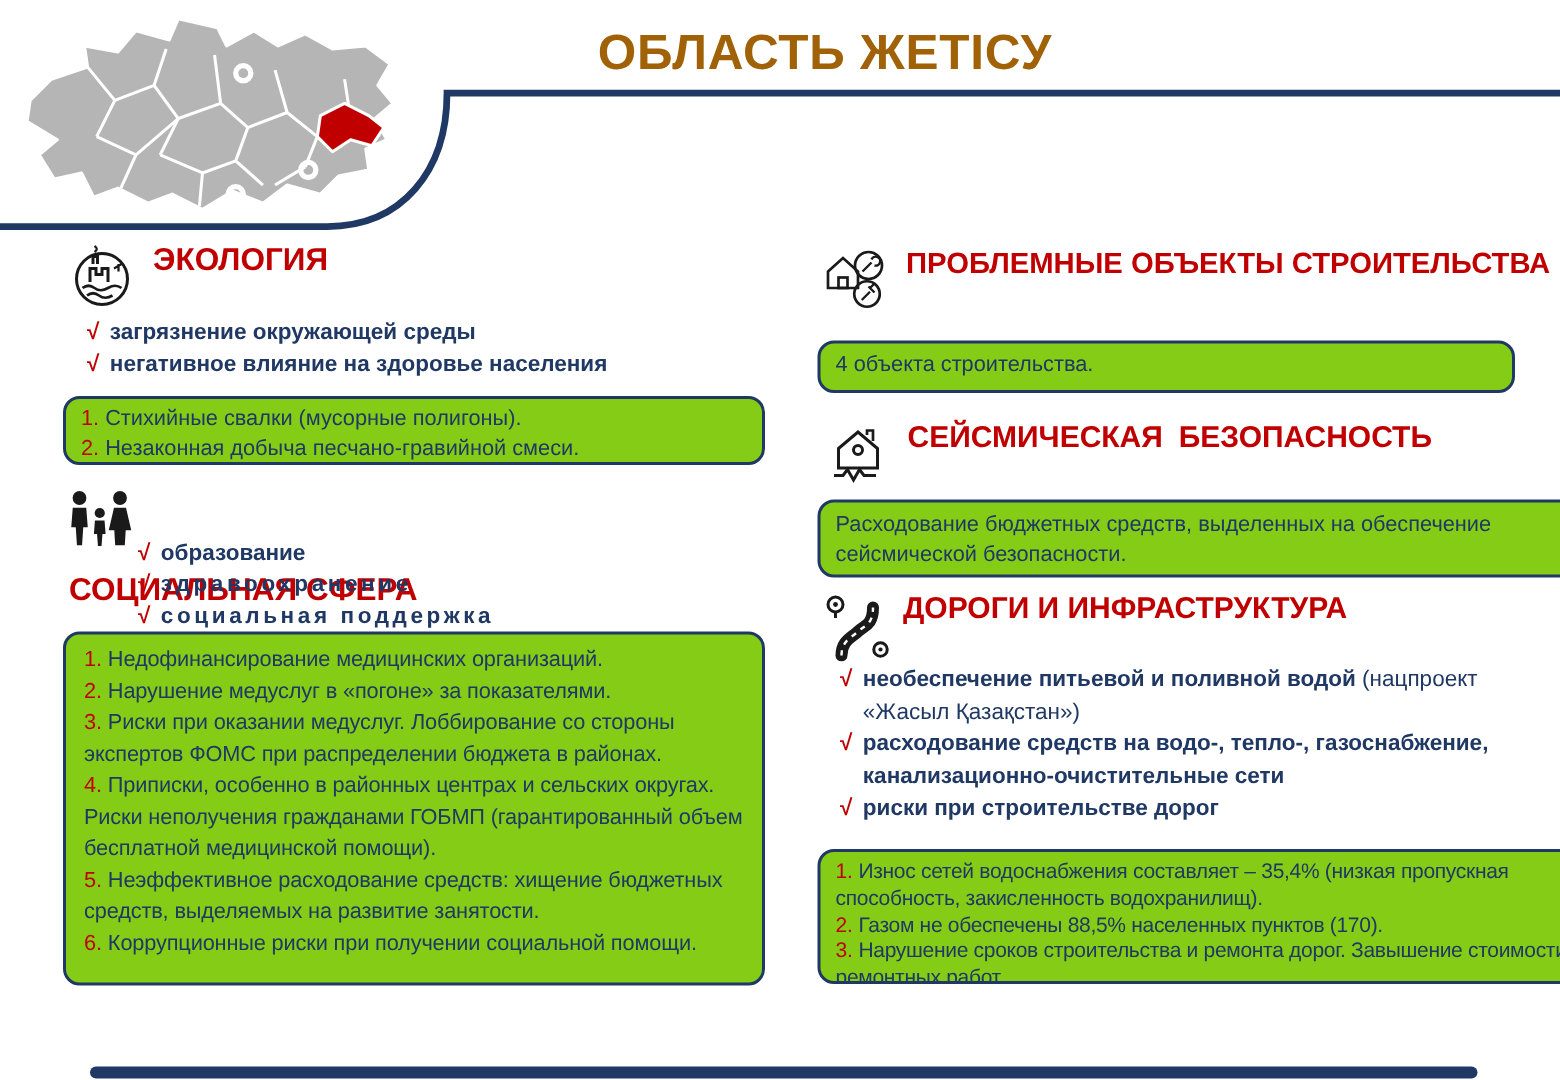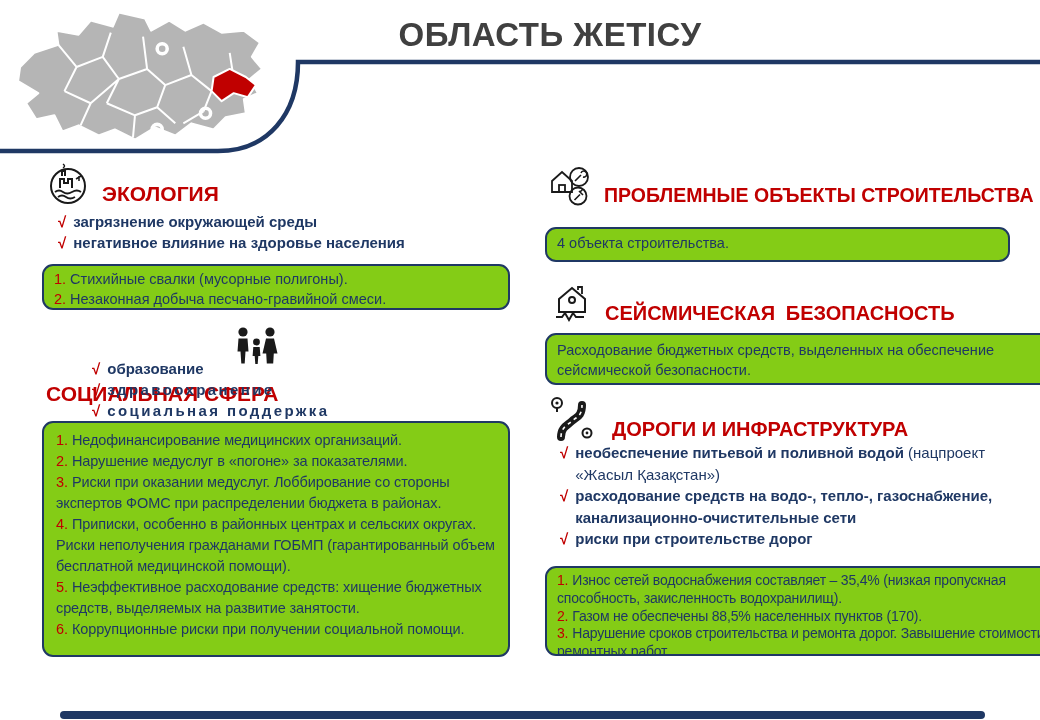--- a/index.html
+++ b/index.html
@@ -3,27 +3,27 @@
 <meta charset="utf-8">
 <style>
   html,body{margin:0;padding:0;background:#e9e9e9;}
   .slide{
     position:relative;width:1040px;height:720px;background:#ffffff;overflow:hidden;
     font-family:"Liberation Sans","DejaVu Sans",sans-serif;color:#1F3864;
     margin:0 auto;
   }
   .page-title{
     position:absolute;top:16px;left:60px;width:980px;text-align:center;
-    color:#404040;font-size:33px;font-weight:bold;letter-spacing:.5px;
+    color:#a16207;font-size:33px;font-weight:bold;letter-spacing:.5px;
   }
   .decor-top{position:absolute;top:0;left:0;width:1040px;height:170px;pointer-events:none;}
   .map-wrap{position:absolute;top:4px;left:6px;width:262px;height:142px;}
   .bottom-bar{position:absolute;left:60px;top:711px;width:925px;height:8px;background:#1F3864;border-radius:4px;}
 
-  .sec-head{position:absolute;display:flex;align-items:flex-end;gap:12px;}
+  .sec-head{position:absolute;display:flex;align-items:flex-start;gap:12px;}
   .sec-head .ttl{color:#C00000;font-weight:bold;white-space:nowrap;}
 
   .checks{position:absolute;}
   .check-row{display:flex;align-items:flex-start;line-height:21px;font-weight:bold;font-size:15px;color:#1F3864;}
   .check-row .tick{color:#C00000;margin-right:7px;font-weight:bold;}
   .ls-wide{letter-spacing:2.4px;}
   .reg{font-weight:normal;}
 
   .note-box{
     position:absolute;border:2px solid #1F3864;border-radius:11px;background:#84cc16;
@@ -154,21 +154,21 @@
       <circle cx="21" cy="19" r="3"></circle>
       <path d="M5 36 h6 l3 -4 4 7 4 -7 3 4 h8" stroke-width="2"></path>
     </svg>
     <div class="ttl" style="font-size:20px;word-spacing:5px;">СЕЙСМИЧЕСКАЯ БЕЗОПАСНОСТЬ</div>
   </div>
 
   <div class="note-box box-seismic">
     <p>Расходование бюджетных средств, выделенных на обеспечение сейсмической безопасности.</p>
   </div>
 
-  <div class="sec-head" style="left:548px;top:395px;gap:18px;">
+  <div class="sec-head" style="left:548px;top:395px;gap:8px;">
     <svg class="icon" width="46" height="46" viewBox="0 0 46 46">
       <path d="M13 42 C13 32 20 30 24 26 C28 22 34 22 34 10" fill="none" stroke="#1a1a1a" stroke-width="8" stroke-linecap="round"></path>
       <path d="M13 42 C13 32 20 30 24 26 C28 22 34 22 34 10" fill="none" stroke="#ffffff" stroke-width="1.6" stroke-dasharray="3.5 4"></path>
       <circle cx="9" cy="8" r="5" fill="none" stroke="#1a1a1a" stroke-width="2"></circle>
       <circle cx="9" cy="8" r="1.6" fill="#1a1a1a"></circle>
       <path d="M9 13 L9 17" stroke="#1a1a1a" stroke-width="2"></path>
       <circle cx="39" cy="38" r="4.5" fill="none" stroke="#1a1a1a" stroke-width="2"></circle>
       <circle cx="39" cy="38" r="1.4" fill="#1a1a1a"></circle>
     </svg>
     <div class="ttl" style="font-size:20px;">ДОРОГИ И ИНФРАСТРУКТУРА</div>

